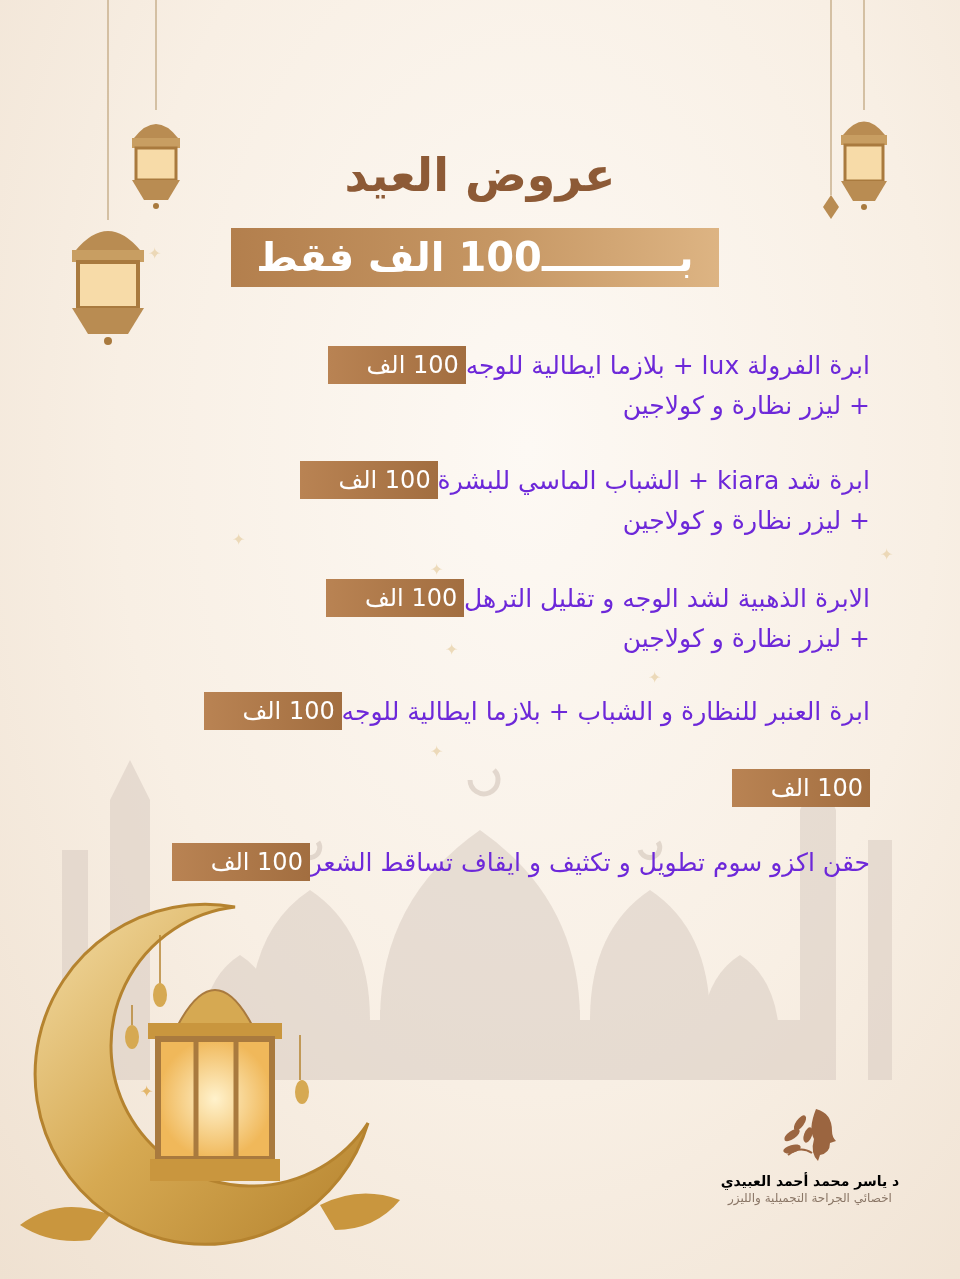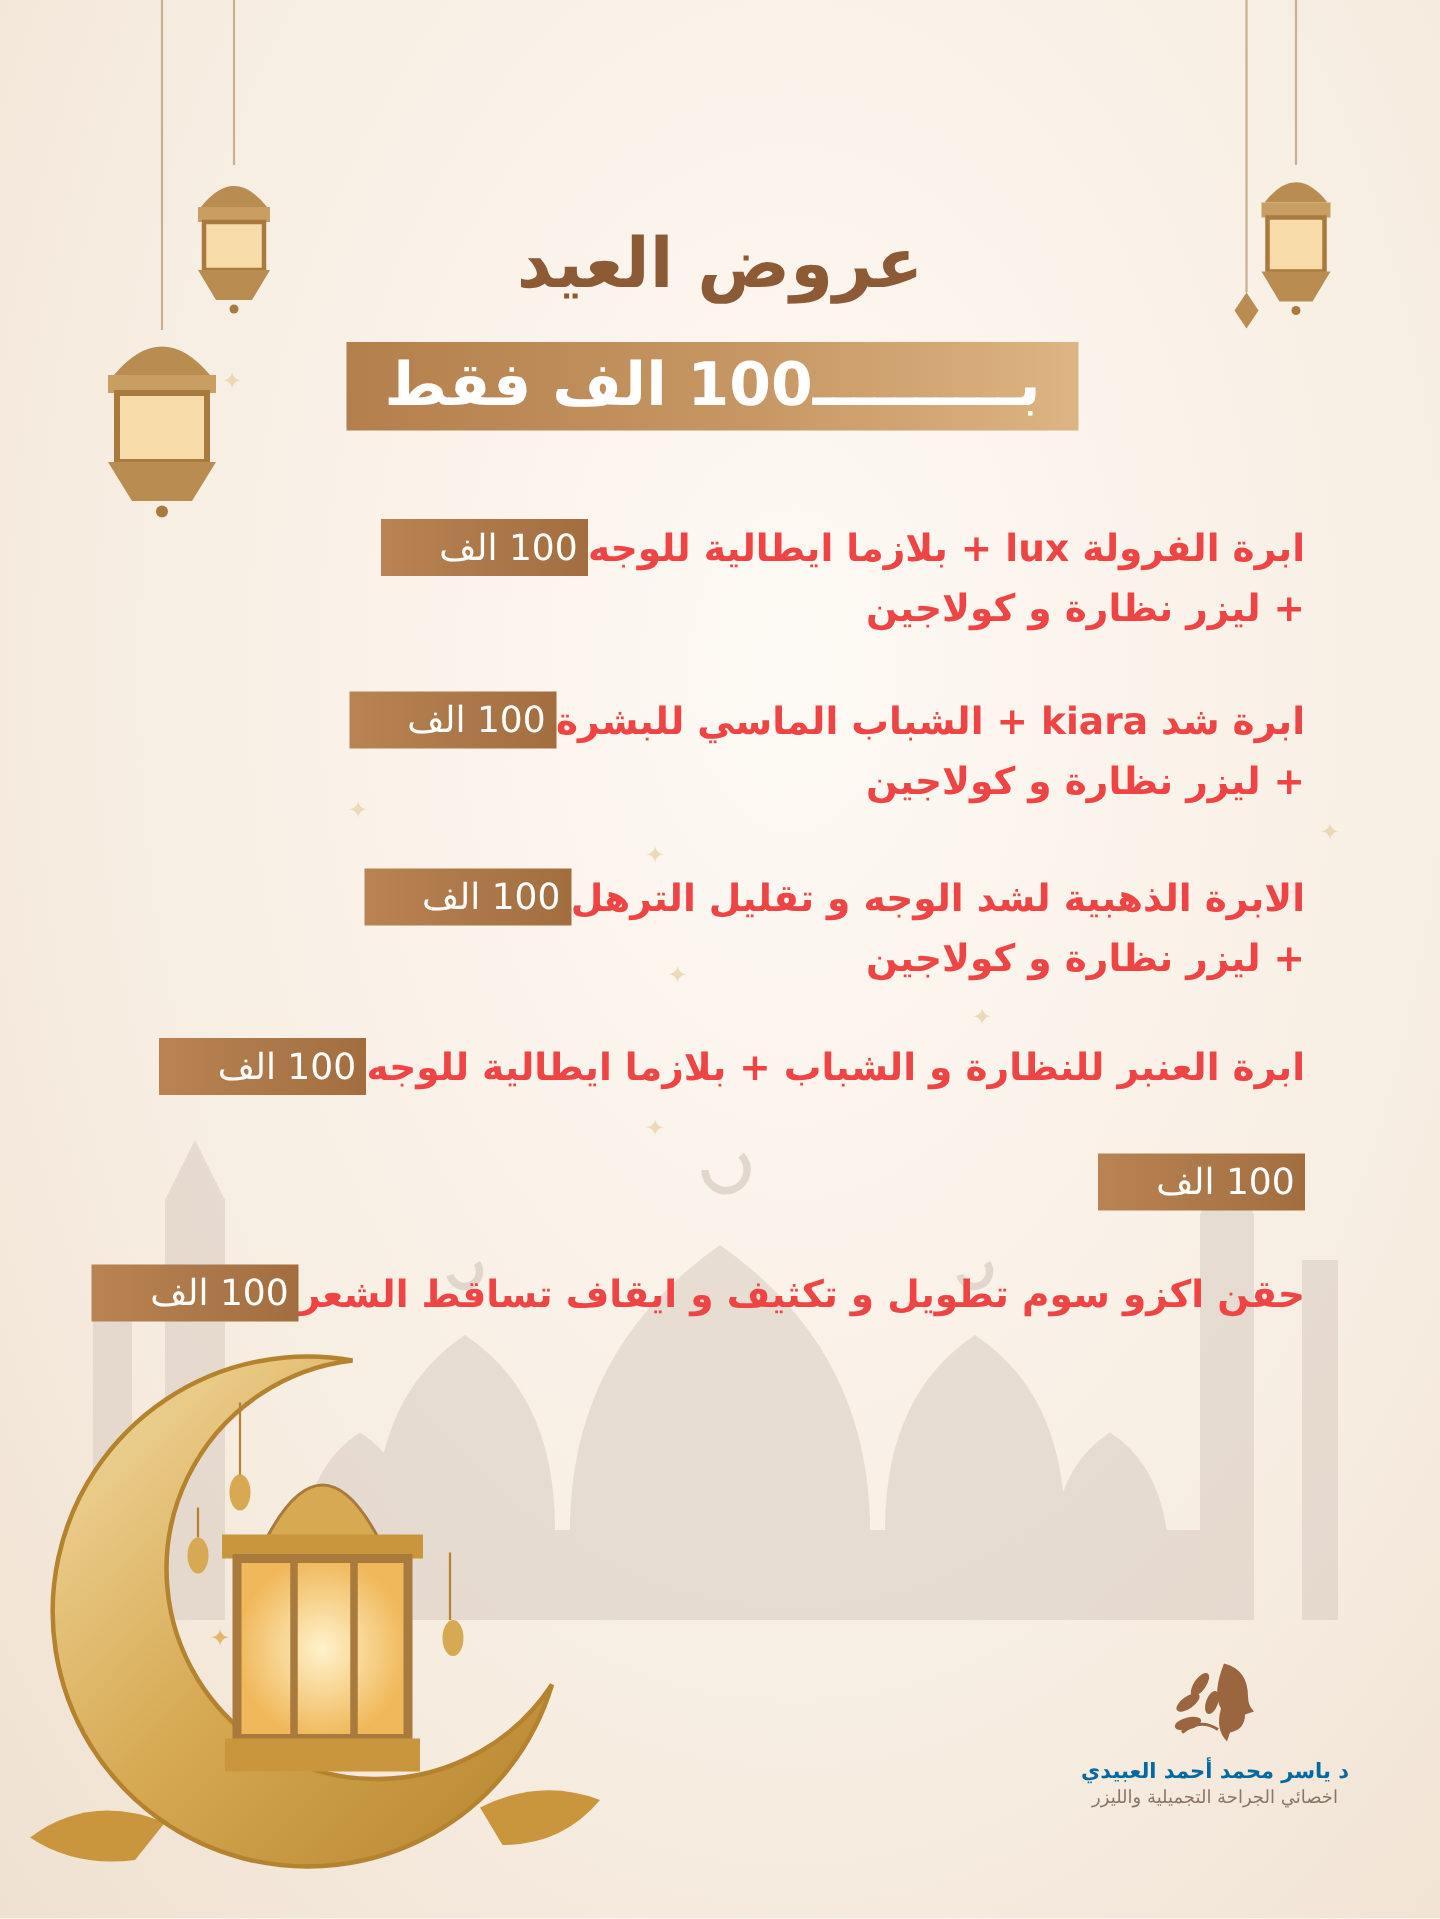--- a/index.html
+++ b/index.html
@@ -12,23 +12,23 @@
   .lantern{position:absolute;}
   .title{position:absolute;top:148px;left:0;width:960px;text-align:center;
     font-size:46px;font-weight:bold;color:#8d5a36;direction:rtl;}
   .subtitle-bar{position:absolute;left:231px;top:228px;width:488px;height:59px;
     background:linear-gradient(90deg,#b37f4d 0%,#c69764 55%,#ddb483 100%);
     color:#fff;font-size:40px;font-weight:bold;text-align:center;line-height:58px;direction:rtl;}
   .offer{position:absolute;right:90px;display:flex;flex-direction:row-reverse;align-items:flex-start;direction:rtl;}
   .badge{background:linear-gradient(90deg,#b98353,#a26e40);color:#fff;
     font-size:24px;width:106px;height:38px;line-height:38px;text-align:center;
     margin-left:22px;flex-shrink:0;direction:rtl;padding-left:32px;}
-  .offer-text{color:#ef4444;font-size:25px;font-weight:bold;line-height:40px;text-align:right;direction:rtl;}
+  .offer-text{color:#6d28d9;font-size:25px;font-weight:normal;line-height:40px;text-align:right;direction:rtl;}
   .logo{position:absolute;left:700px;top:1105px;width:220px;text-align:center;direction:rtl;}
-  .logo-name{font-size:14px;font-weight:bold;color:#0369a1;margin-top:6px;}
+  .logo-name{font-size:14px;font-weight:bold;color:#000000;margin-top:6px;}
   .logo-sub{font-size:12px;color:#8a7666;margin-top:2px;}
 </style>
 </head>
 <body>
 
 <div class="bg-layer">
   <span class="sparkle" style="left:148px;top:244px;">✦</span>
   <span class="sparkle" style="left:232px;top:530px;">✦</span>
   <span class="sparkle" style="left:430px;top:560px;">✦</span>
   <span class="sparkle" style="left:445px;top:640px;">✦</span>

